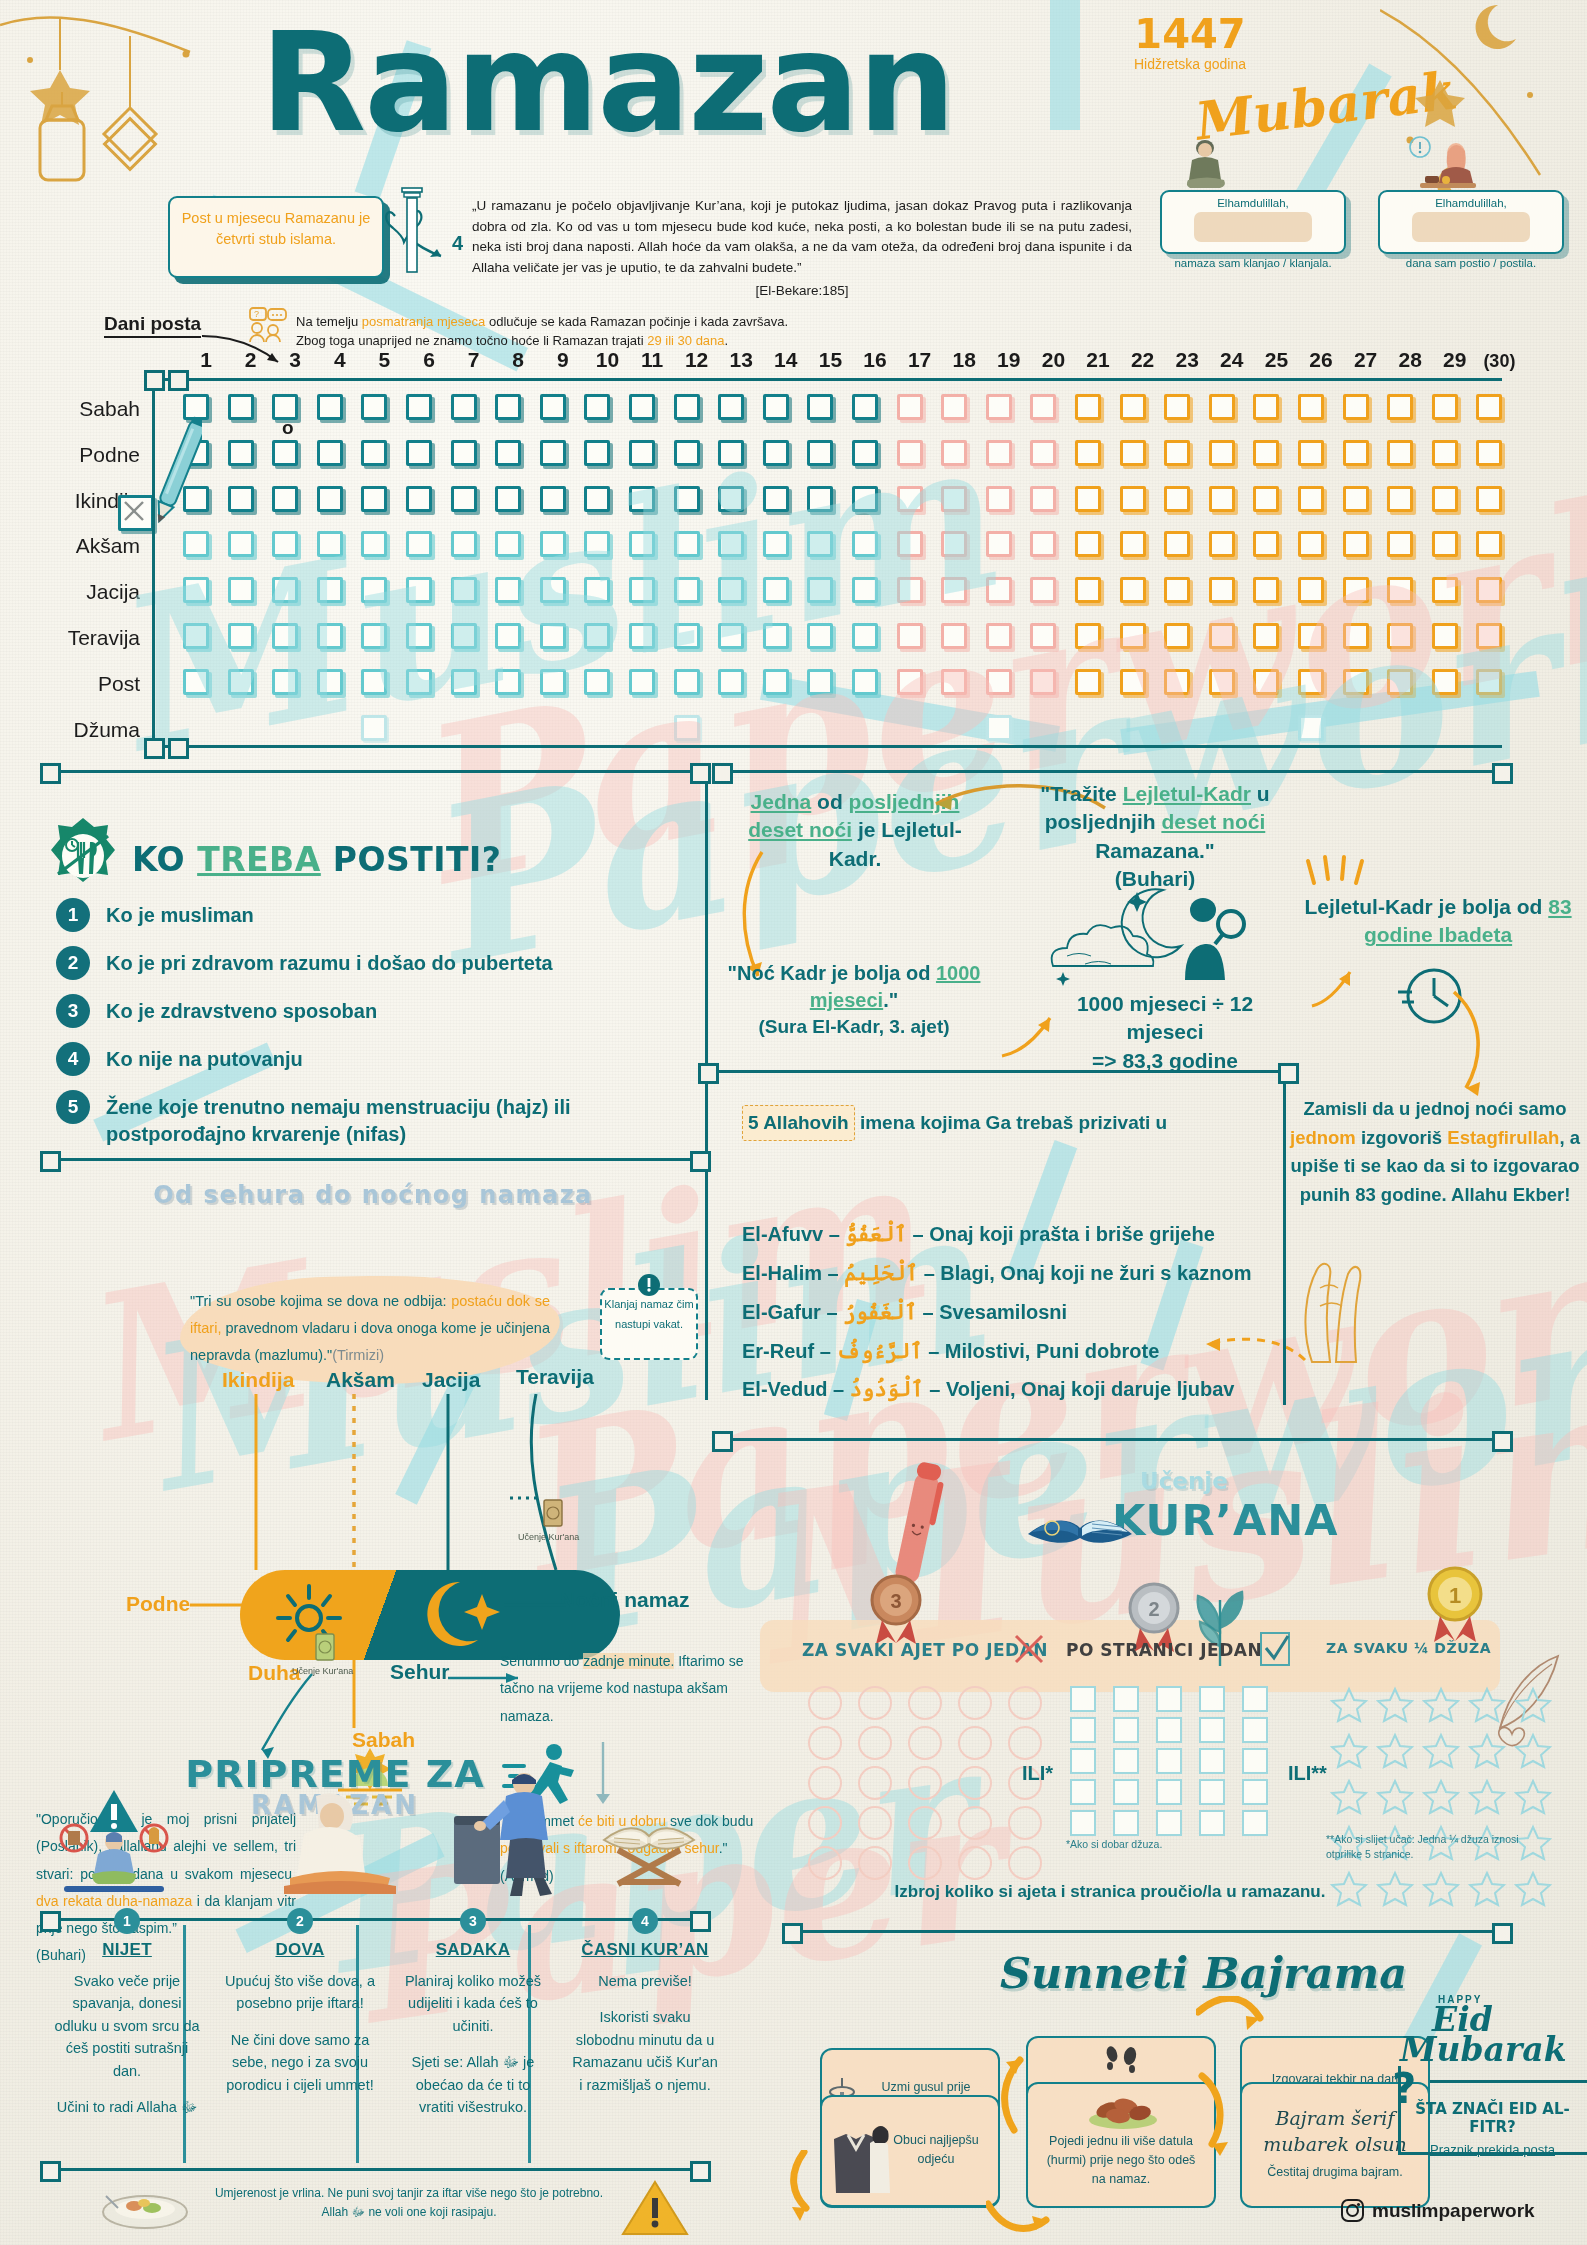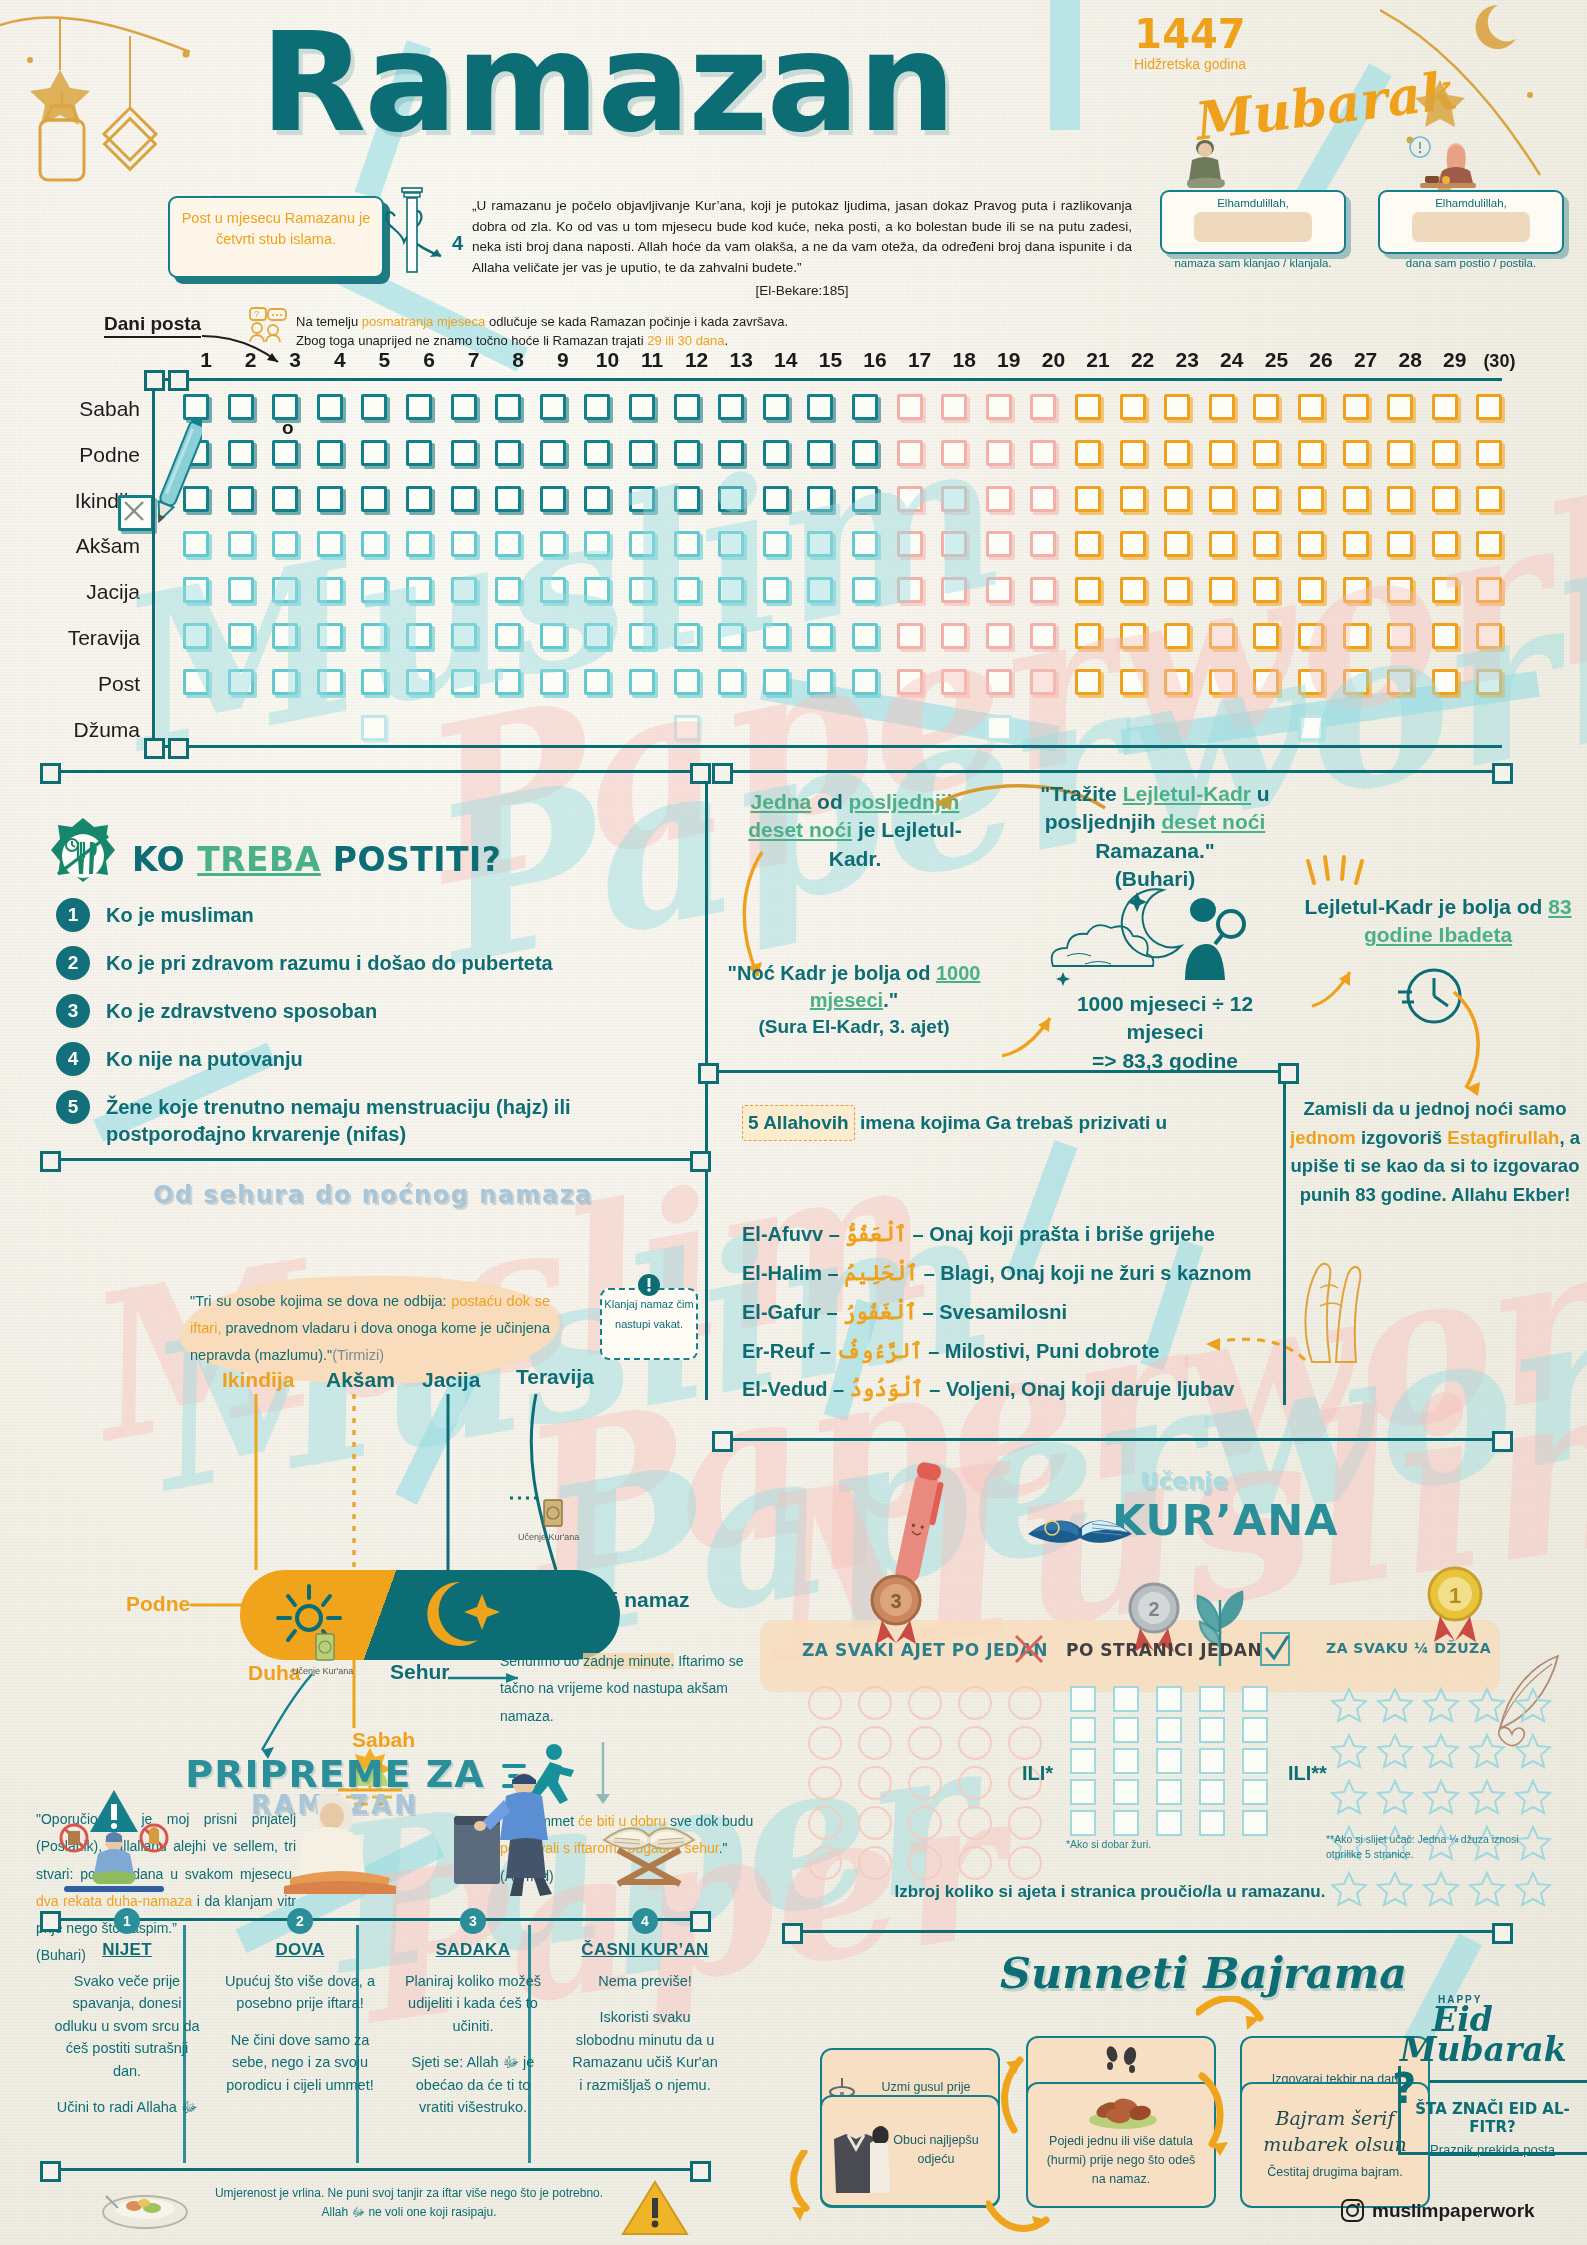--- a/index.html
+++ b/index.html
@@ -934,21 +934,21 @@
       </svg></div>
     <div><svg width="38" height="38">
         <path d="M19 3 l5 11 l12 1 l-9 8 l3 12 l-11 -6 l-11 6 l3 -12 l-9 -8 l12 -1 z" fill="none" stroke="#9fd8de" stroke-width="2"></path>
       </svg></div>
     <div><svg width="38" height="38">
         <path d="M19 3 l5 11 l12 1 l-9 8 l3 12 l-11 -6 l-11 6 l3 -12 l-9 -8 l12 -1 z" fill="none" stroke="#9fd8de" stroke-width="2"></path>
       </svg></div>
   </div>
 <div class="layer" style="left:1022px;top:1762px;font-size:20px;font-weight:bold;">ILI*</div>
 <div class="layer" style="left:1288px;top:1762px;font-size:20px;font-weight:bold;">ILI**</div>
-<div class="layer" style="left:1066px;top:1838px;font-size:10.5px;color:#2b7f8a;">*Ako si dobar žuri.</div>
+<div class="layer" style="left:1066px;top:1838px;font-size:10.5px;color:#2b7f8a;">*Ako si dobar džuza.</div>
 <div class="layer" style="left:1326px;top:1832px;font-size:10.5px;color:#2b7f8a;width:220px;line-height:1.4;">**Ako si slijet učač: Jedna ¼ džuza iznosi otprilike 5 stranice.</div>
 <div class="layer" style="left:720px;top:1882px;width:780px;text-align:center;font-size:17px;font-weight:bold;">Izbroj koliko si ajeta i stranica proučio/la u ramazanu.</div>
 
 <div class="layer" style="left:170px;top:1752px;text-align:center;width:330px;">
   <div style="font-family:'DejaVu Sans',sans-serif;font-weight:bold;font-size:38px;color:#2b8f9a;letter-spacing:1px;text-shadow:2px 2px 0 rgba(60,130,140,.22);">PRIPREME ZA</div>
   <div style="font-family:'DejaVu Sans',sans-serif;font-weight:bold;font-size:26px;color:#a9c6d8;letter-spacing:3px;margin-top:-6px;text-shadow:2px 2px 0 rgba(90,120,140,.25);">RAMAZAN</div>
 </div>
 
 <svg class="layer" style="left:54px;top:1786px;" width="120" height="110">
   <path d="M60 4 l24 42 l-48 0 z" fill="#15808c"></path>

